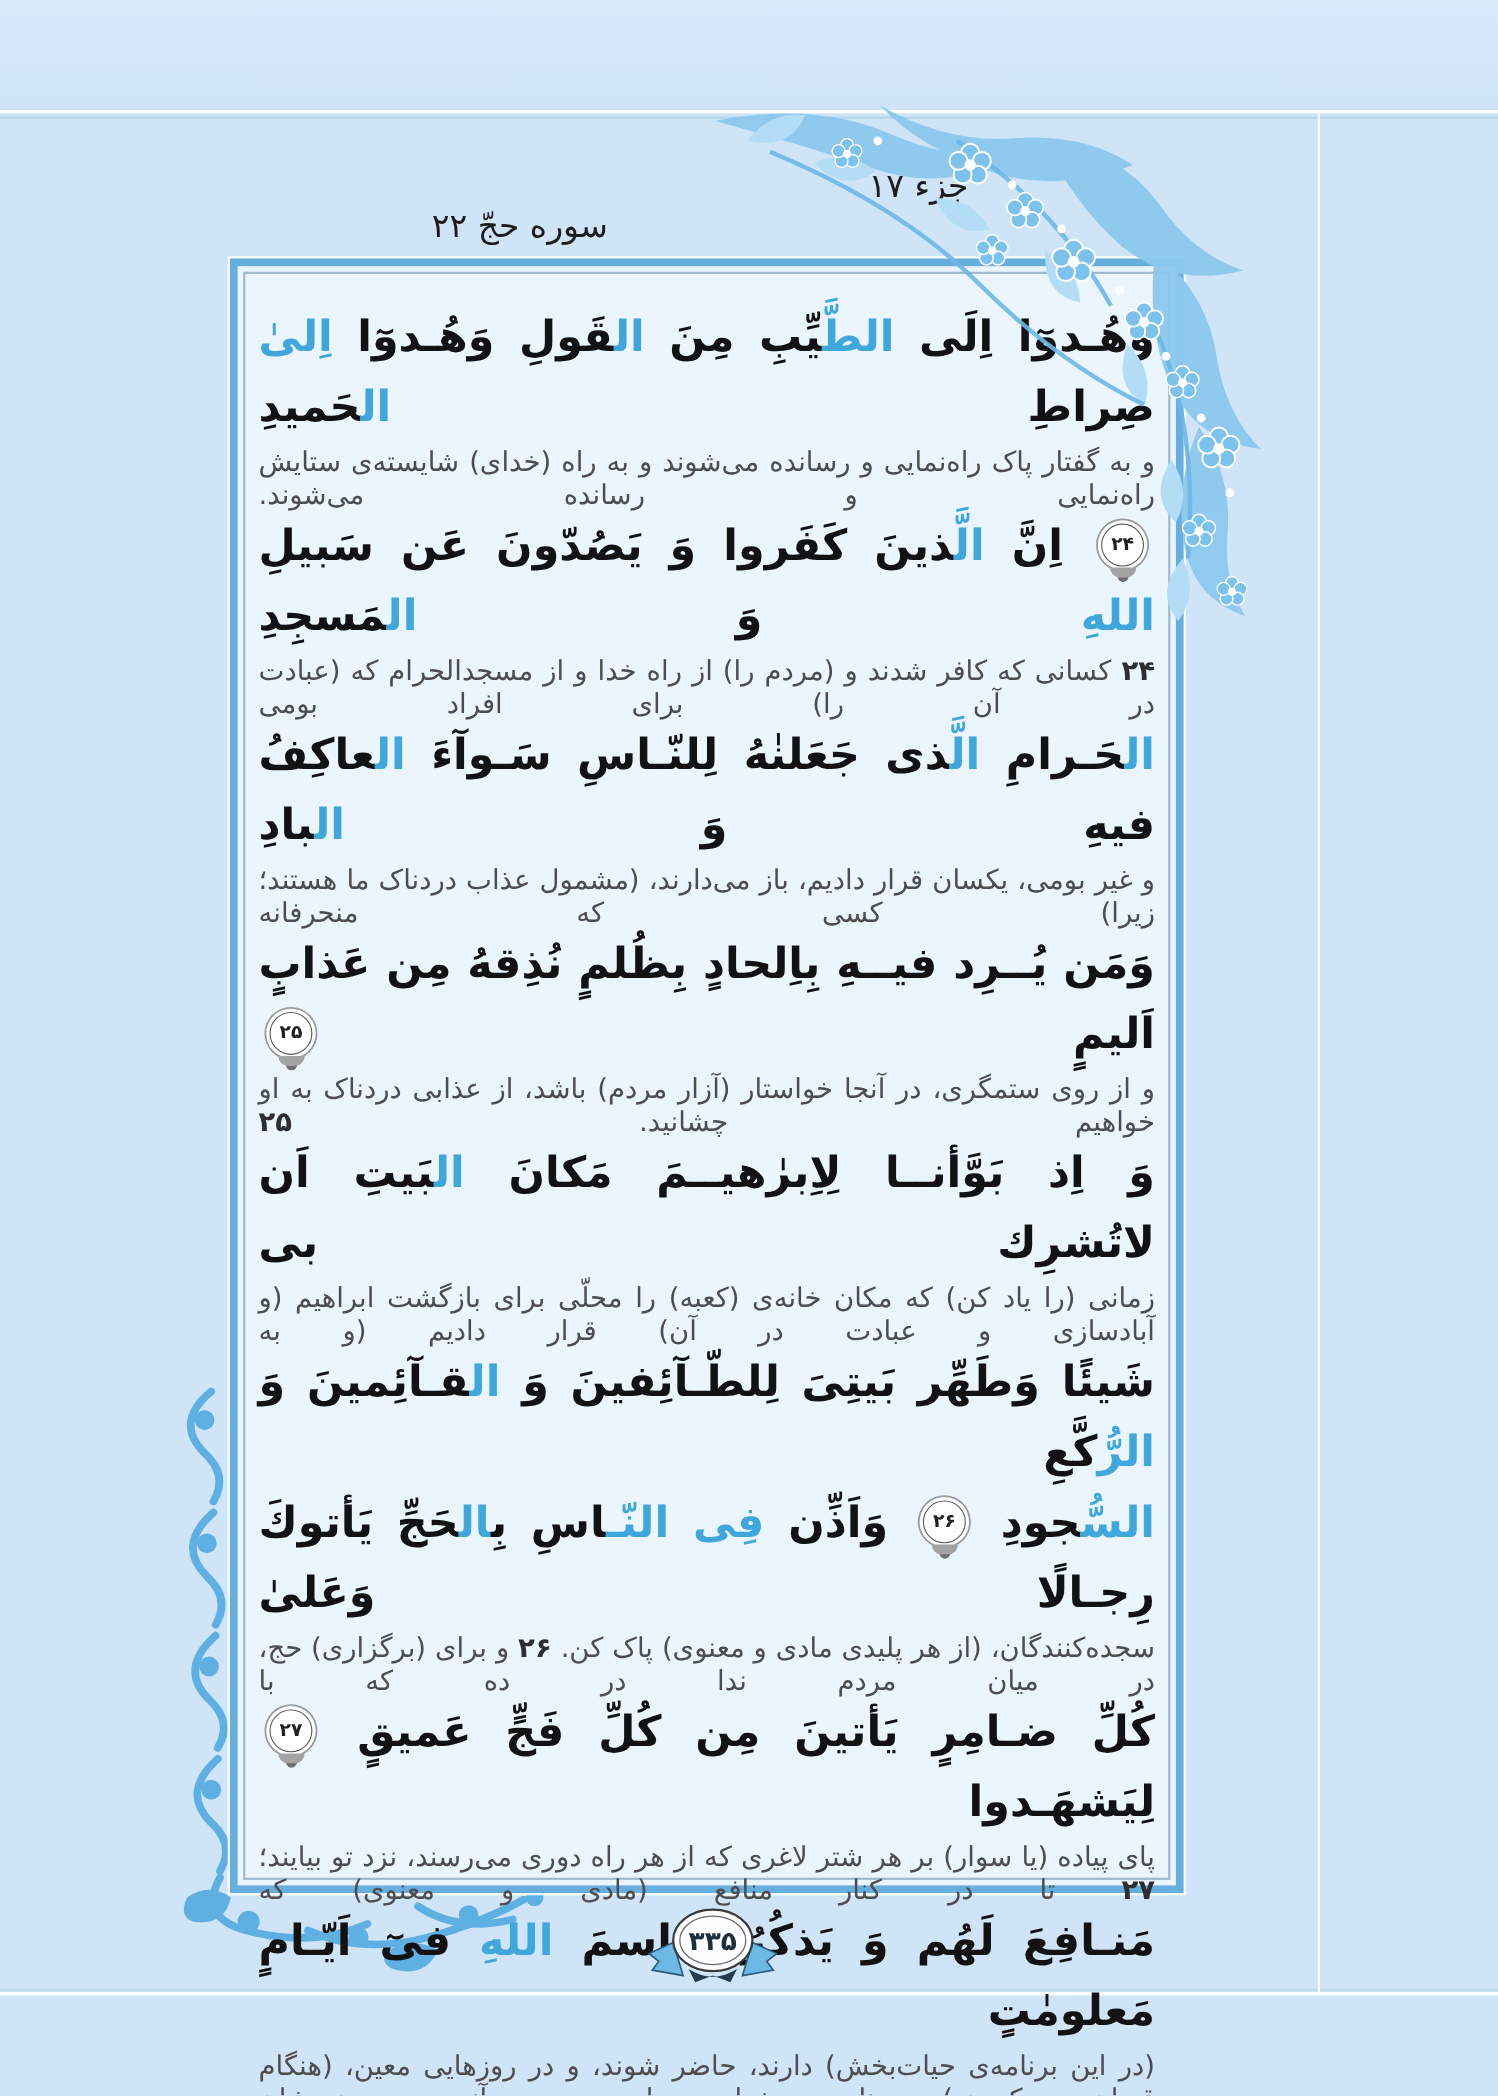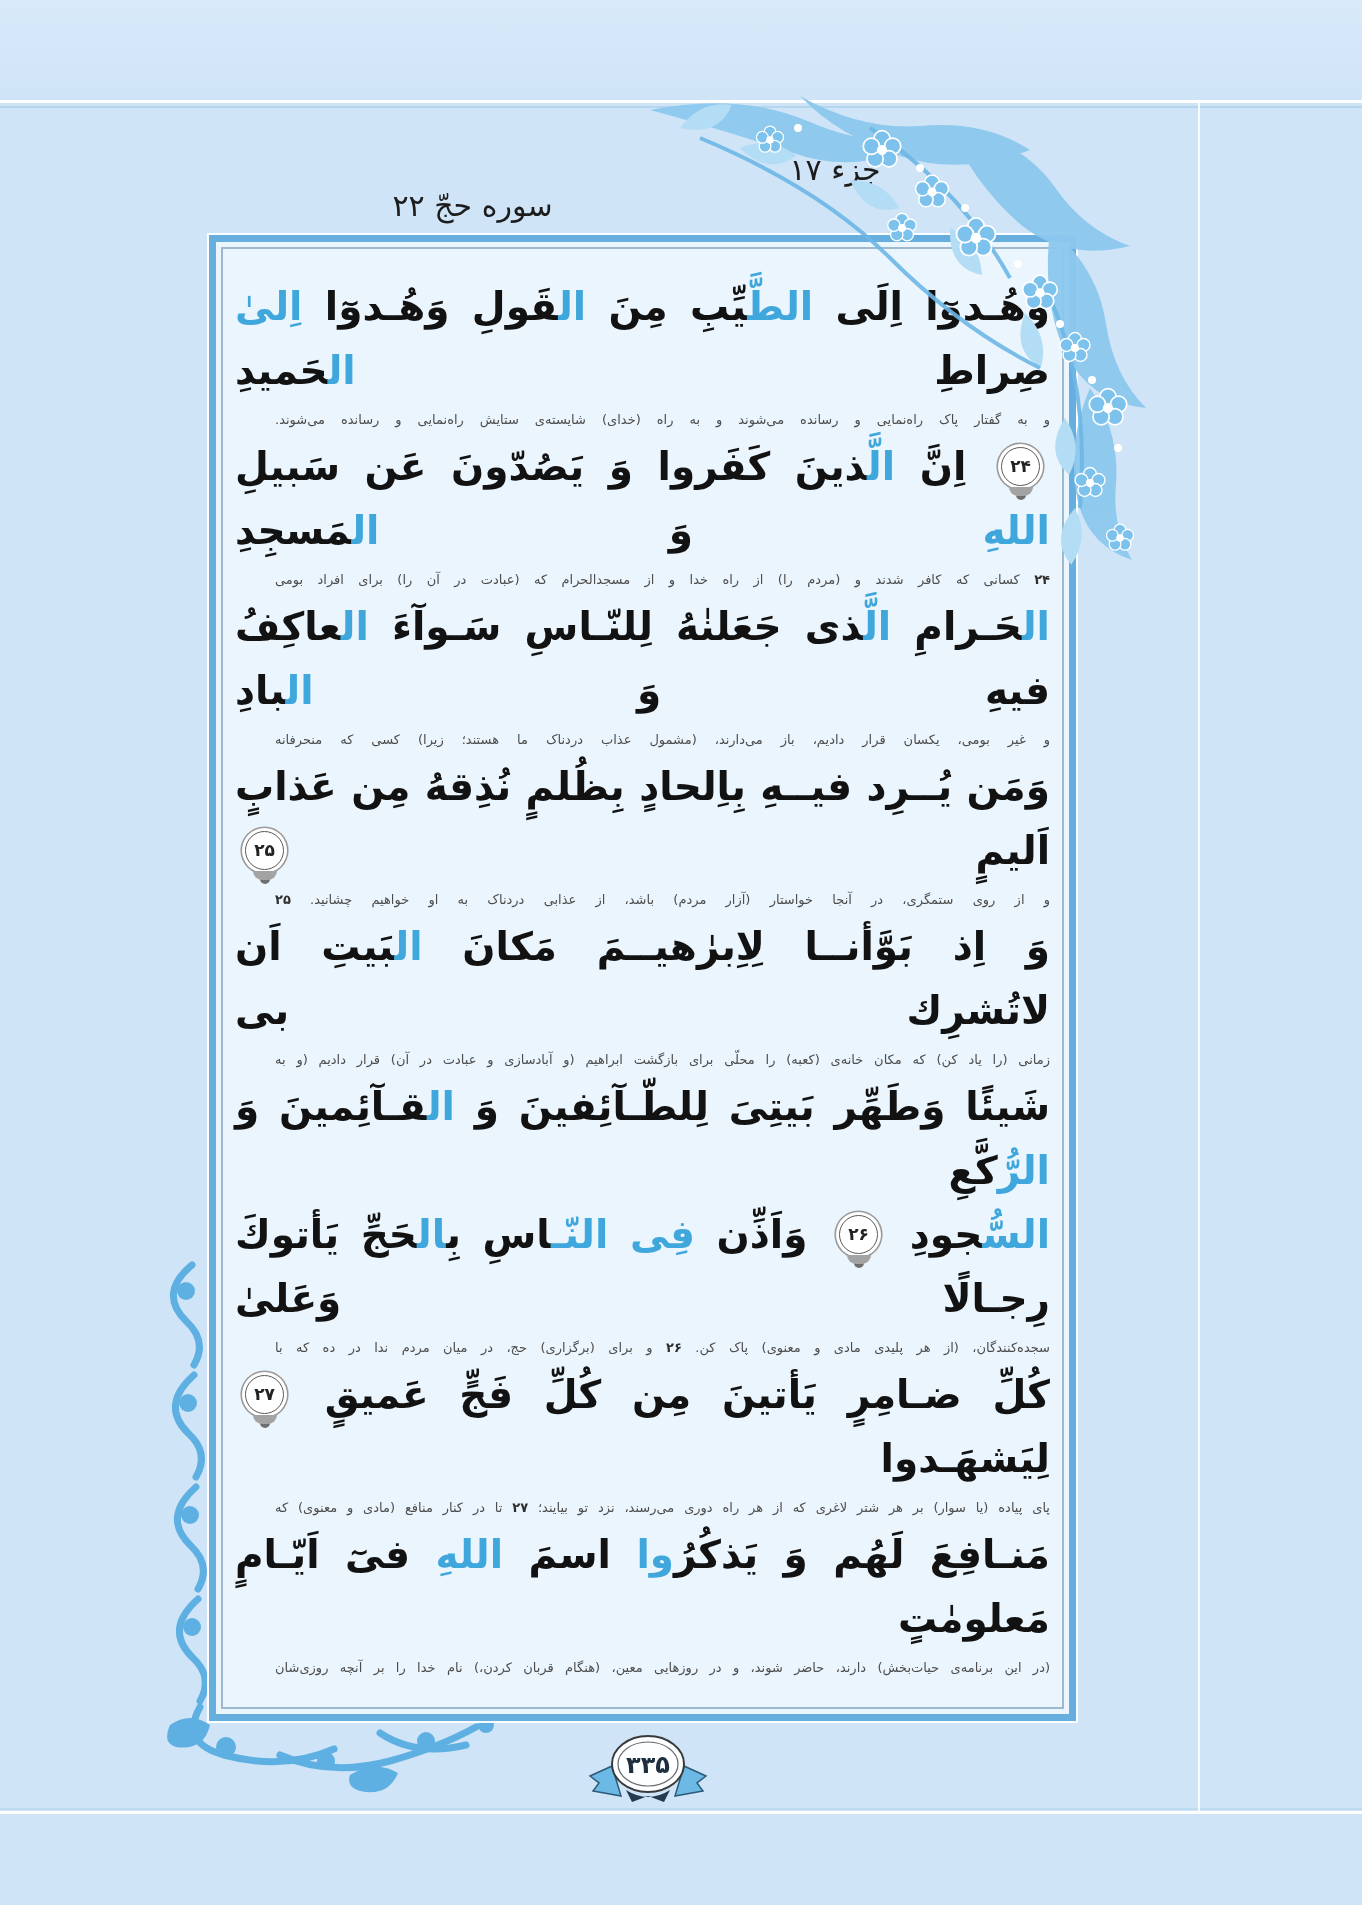--- a/index.html
+++ b/index.html
@@ -24,22 +24,22 @@
   #frame{position:absolute;left:221px;top:247px;width:843px;height:1462px;
     background:#ebf5fd;border:2px solid #9eb9cd;box-sizing:border-box;
     box-shadow:0 0 0 5px #ebf5fd,0 0 0 12px #66aedd,0 0 0 14px rgba(255,255,255,.95);
     z-index:2;}
   #content{position:absolute;inset:0;padding:26px 12px 24px;display:flex;flex-direction:column;
     justify-content:space-between;box-sizing:border-box;}
   .pair{width:100%;}
   .ar{direction:rtl;font-size:39px;line-height:64px;color:#121212;font-weight:600;
       text-align:justify;text-align-last:justify;white-space:normal;}
   .ar .blue{color:#3fa7dc;}
-  .fa{direction:rtl;font-size:13px;line-height:30px;color:#4d4d4d;
-      text-align:justify;text-align-last:justify;margin-top:2px;margin-left:40px;}
+  .fa{direction:rtl;font-size:25px;line-height:30px;color:#4d4d4d;
+      text-align:justify;text-align-last:justify;margin-top:2px;}
   .fa .vnum{color:#2e2e2e;font-weight:700;}
 
   
   .vmed{display:inline-flex;align-items:center;justify-content:center;
     width:37px;height:37px;border-radius:50%;background:#ffffff;
     border:1.6px solid #5a5a5a;box-shadow:0 0 0 3px #ffffff,0 0 0 4.6px #9a9a9a;
     font-size:17px;line-height:1;color:#222;font-weight:700;
     vertical-align:middle;position:relative;margin:0 10px 6px;}
   .vmed::after{content:"";position:absolute;left:50%;bottom:-11px;transform:translateX(-50%);
     width:24px;height:9px;background:#a3a3a3;border-radius:0 0 14px 14px;}

